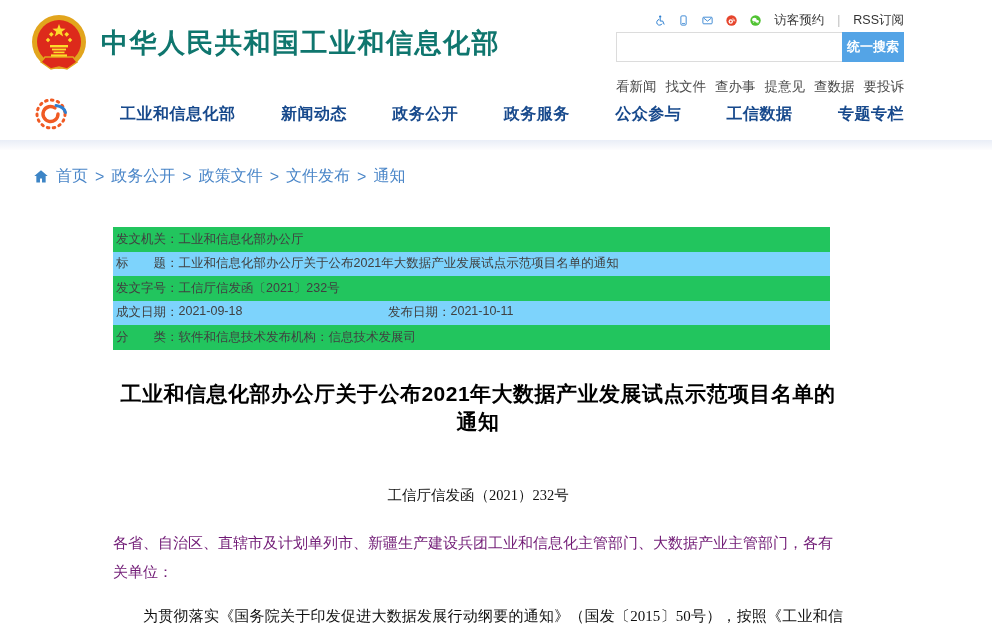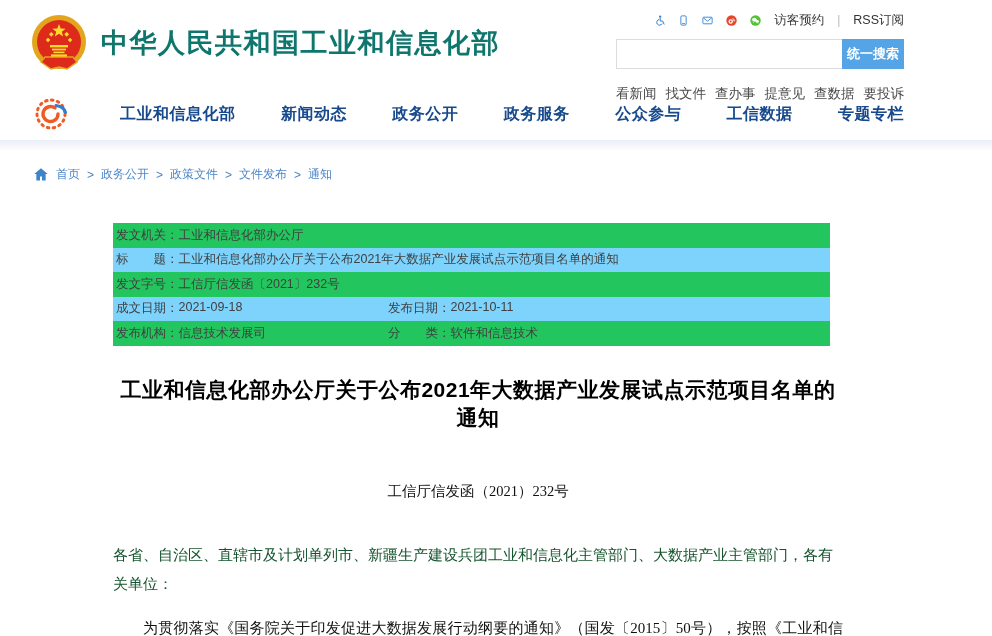--- a/index.html
+++ b/index.html
@@ -12,55 +12,55 @@
   .emblem { width:56px; height:60px; flex:0 0 auto; }
   .brand-text { margin-left:14px; }
   .site-title { color:#0f766e; font-size:27px; font-weight:bold; letter-spacing:1.5px; line-height:1.15; }
   .site-subtitle { color:#7fa9d6; font-size:10.5px; margin-top:4px; }
 
   .header-right { position:absolute; left:616px; top:8px; width:288px; }
   .icon-row { display:flex; align-items:center; justify-content:flex-start; gap:13px; height:24px; padding-left:38px; }
   .icon-row .mini-icon { width:19px; height:19px; display:block; cursor:pointer; }
   .hdr-link { font-size:12.5px; color:#333; cursor:pointer; white-space:nowrap; }
   .hdr-divider { color:#bbb; font-size:12px; }
-  .search-row { display:flex; margin-top:7px; height:30px; }
+  .search-row { display:flex; height:30px; }
   .search-input { flex:1; border:1px solid #dcdcdc; border-right:none; outline:none; padding:0 8px;
                   font-size:13px; color:#333; background:#fff; }
   .search-btn { width:62px; background:#54a4e6; color:#fff; font-weight:bold; font-size:13px;
                 border:none; cursor:pointer; font-family:inherit; }
   .quick-links { display:flex; justify-content:space-between; margin-top:16px; font-size:13.5px; color:#4a4a4a; }
   .quick-links span { cursor:pointer; }
 
   
   .main-nav { height:52px; display:flex; align-items:center; padding:0 88px 0 33px; background:#fff; }
   .nav-logo { width:40px; height:36px; cursor:pointer; flex:0 0 auto; }
   .nav-items { flex:1; display:flex; justify-content:space-between; margin-left:47px; }
   .nav-item { color:#17498c; font-size:16px; font-weight:bold; cursor:pointer; letter-spacing:0.5px; }
   .nav-shadow { height:10px; background:linear-gradient(#e9eef7, #fdfdfe); }
 
   
   .breadcrumb { display:flex; align-items:center; gap:7px; margin:16px 0 0 33px;
-                color:#4a86c8; font-size:12px; }
+                color:#4a86c8; font-size:16px; }
   .crumb { cursor:pointer; }
   .crumb-sep { color:#4a86c8; }
   .home-icon { width:16px; height:15px; display:block; }
 
   
   .doc { margin:40px 0 0 113px; width:730px; }
   .meta-table { width:717px; font-size:12.5px; color:#404040; }
   .meta-row { display:flex; align-items:center; height:24.5px; padding-left:3px; background:#7dd3fc; }
   .meta-row.alt { background:#22c55e; }
   .meta-cell { display:flex; white-space:pre; }
   .meta-cell.first { flex:0 0 272px; }
 
   .doc-title { margin-top:30px; text-align:center; font-size:21px; font-weight:bold; color:#000;
                letter-spacing:0.5px; }
   .doc-number { margin-top:50px; text-align:center; font-size:14.5px; color:#111;
                 font-family:"Liberation Serif", serif; }
-  .doc-salutation { margin-top:40px; font-size:15px; color:#14532d; line-height:29px;
+  .doc-salutation { margin-top:24px; font-size:15px; color:#701a75; line-height:29px;
                     font-family:"Liberation Serif", serif; }
   .doc-paragraph { margin-top:15px; font-size:15px; color:#111; line-height:29px;
                    text-indent:2em; text-align:justify; font-family:"Liberation Serif", serif; }
 </style>
 </head>
 <body>
 
 <div class="top-header">
   <div class="brand">
     <svg class="emblem" viewBox="0 0 56 60">
@@ -172,22 +172,22 @@
       <span class="meta-cell"><span>标　　题：</span><span>工业和信息化部办公厅关于公布2021年大数据产业发展试点示范项目名单的通知</span></span>
     </div>
     <div class="meta-row alt">
       <span class="meta-cell"><span>发文字号：</span><span>工信厅信发函〔2021〕232号</span></span>
     </div>
     <div class="meta-row">
       <span class="meta-cell first"><span>成文日期：</span><span>2021-09-18</span></span>
       <span class="meta-cell"><span>发布日期：</span><span>2021-10-11</span></span>
     </div>
     <div class="meta-row alt">
+      <span class="meta-cell"><span>分　　类：</span><span>软件和信息技术</span></span>
       <span class="meta-cell first"><span>发布机构：</span><span>信息技术发展司</span></span>
-      <span class="meta-cell"><span>分　　类：</span><span>软件和信息技术</span></span>
     </div>
   </div>
 
   <h1 class="doc-title">工业和信息化部办公厅关于公布2021年大数据产业发展试点示范项目名单的通知</h1>
   <div class="doc-number">工信厅信发函（2021）232号</div>
   <div class="doc-salutation">各省、自治区、直辖市及计划单列市、新疆生产建设兵团工业和信息化主管部门、大数据产业主管部门，各有关单位：</div>
   <div class="doc-paragraph">为贯彻落实《国务院关于印发促进大数据发展行动纲要的通知》（国发〔2015〕50号），按照《工业和信息化部办公厅关于组织开展2021年大数据产业发展试点示范项目申报工作的通知》（工信厅信发函〔2021〕14号）要求，经各单位推荐、专家组评审、网上公示，确定“基于大数据的汽车生产数字化平台”等204个项目为2021年大数据产业发展试点示范项目，现予以公布。</div>
 
 </div>
 

